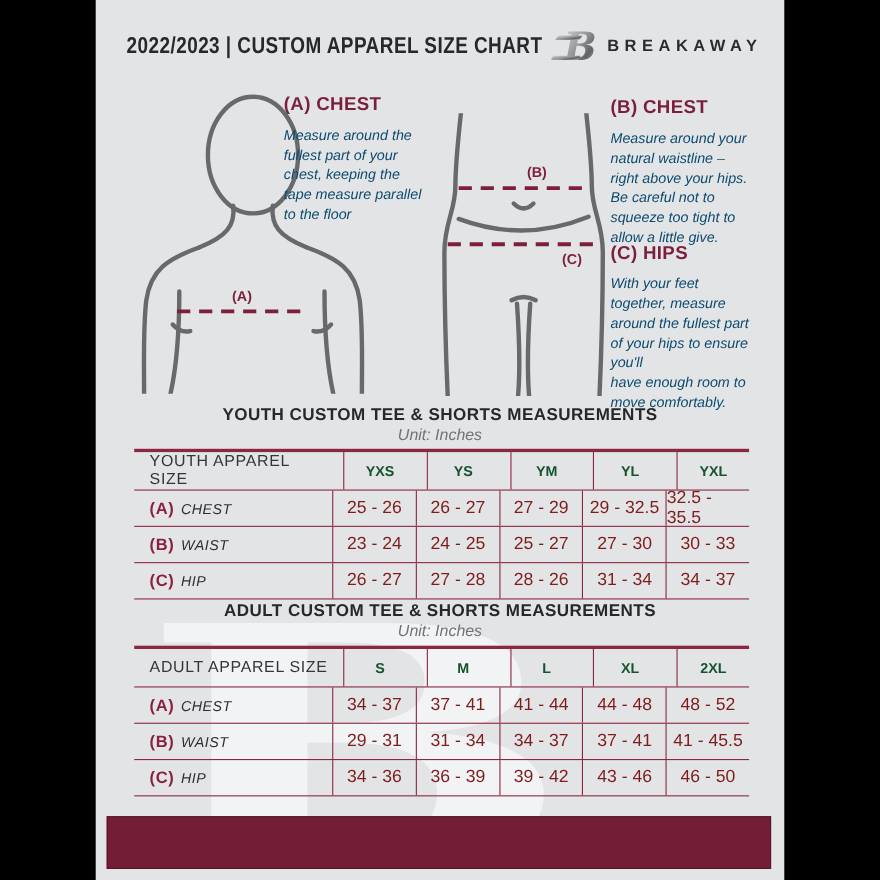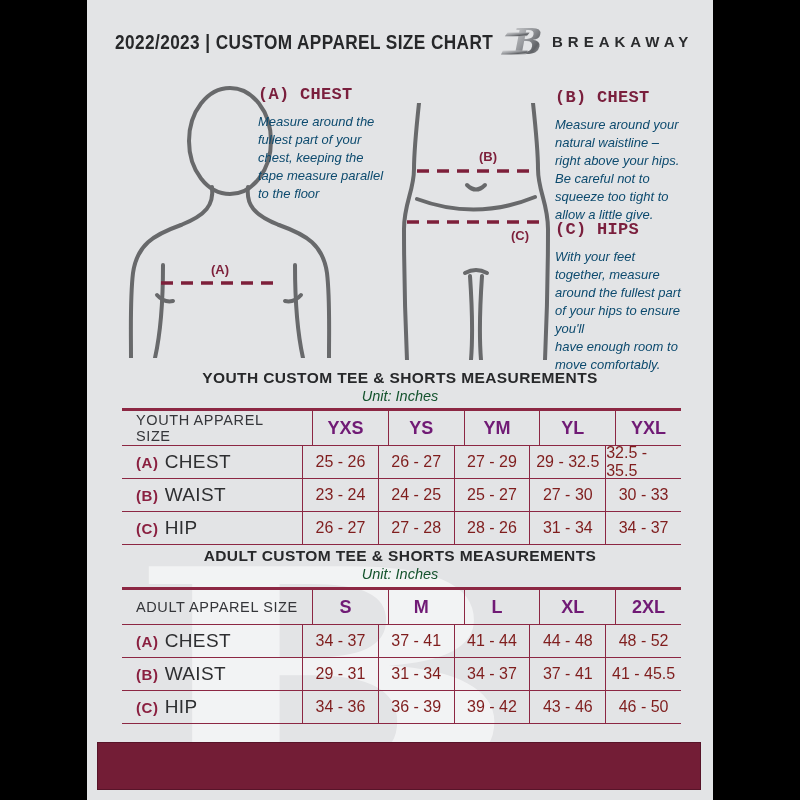--- a/index.html
+++ b/index.html
@@ -19,42 +19,42 @@
   .logo{position:absolute;left:413px;top:18px;display:flex;align-items:center;z-index:1;}
   .logo svg{width:46px;height:46px;}
   .brand-name{margin-left:6px;font-size:15px;font-weight:bold;color:#2b2c2e;
               letter-spacing:5px;white-space:nowrap;}
 
   
   .fig{position:absolute;z-index:1;}
   .fig-upper{left:36px;top:83px;}
   .fig-lower{left:300px;top:103px;}
   .block{position:absolute;z-index:1;}
-  .block h3{margin:0 0 9px 0;font-size:17px;font-weight:bold;color:#7a1f3d;letter-spacing:.3px;font-family:Liberation Mono, monospace;}
+  .block h3{margin:0 0 9px 0;font-size:17px;font-weight:bold;color:#7a1f3d;letter-spacing:.3px;}
   .desc{font-size:13px;line-height:1.38;font-style:italic;color:#0c4a6e;white-space:pre-line;}
   .blk-chest{left:171px;top:85px;width:176px;}
   .blk-waist{left:468px;top:88px;width:152px;}
   .blk-hips{left:468px;top:220px;width:160px;}
 
   
   .tbl-title{position:absolute;width:626px;text-align:center;font-size:15.5px;font-weight:bold;
              color:#27282a;letter-spacing:.4px;z-index:1;}
   .tbl-unit{position:absolute;width:626px;text-align:center;font-size:14.5px;font-style:italic;
-            color:#14532d;z-index:1;}
+            color:#737373;z-index:1;}
   .sizing-table{position:absolute;left:35px;width:559px;border-top:3px solid #8c2743;z-index:1;}
   .trow{display:flex;height:32px;border-bottom:1.5px solid #8c2743;}
   .trow.thead{height:34px;gap:10px;}
   .cell{display:flex;align-items:center;}
   .cell-label{width:180px;padding-left:14px;box-sizing:border-box;font-size:14.5px;
               color:#35363a;letter-spacing:.6px;}
   .cell-val{flex:1;border-left:1.5px solid #8c2743;justify-content:center;
             font-size:16px;color:#7f1d1d;}
-  .hcell{font-weight:bold;font-size:18px;color:#701a75;}
+  .hcell{font-weight:bold;font-size:13px;color:#14532d;}
   .pfx{font-weight:bold;color:#8a2040;margin-right:6px;font-size:15px;}
-  .rl{font-size:19px;color:#2e2f31;letter-spacing:.4px;}
+  .rl{font-size:13px;color:#2e2f31;letter-spacing:.4px;font-style:italic;}
 
   
   .body-stroke{fill:none;stroke:#68696b;stroke-width:4;stroke-linecap:round;}
   .dash-line{fill:none;stroke:#7d1f3a;stroke-width:3.5;stroke-dasharray:12 8;}
   .meas-tag{font-family:"Liberation Sans",sans-serif;font-size:13px;font-weight:bold;fill:#7d1f3a;}
 
   .bottom-bar{position:absolute;left:10px;top:742px;width:604px;height:48px;background:#731d36;
               border:1px solid #57142а;border:1px solid #571429;box-sizing:border-box;z-index:2;}
 </style>
 </head>

